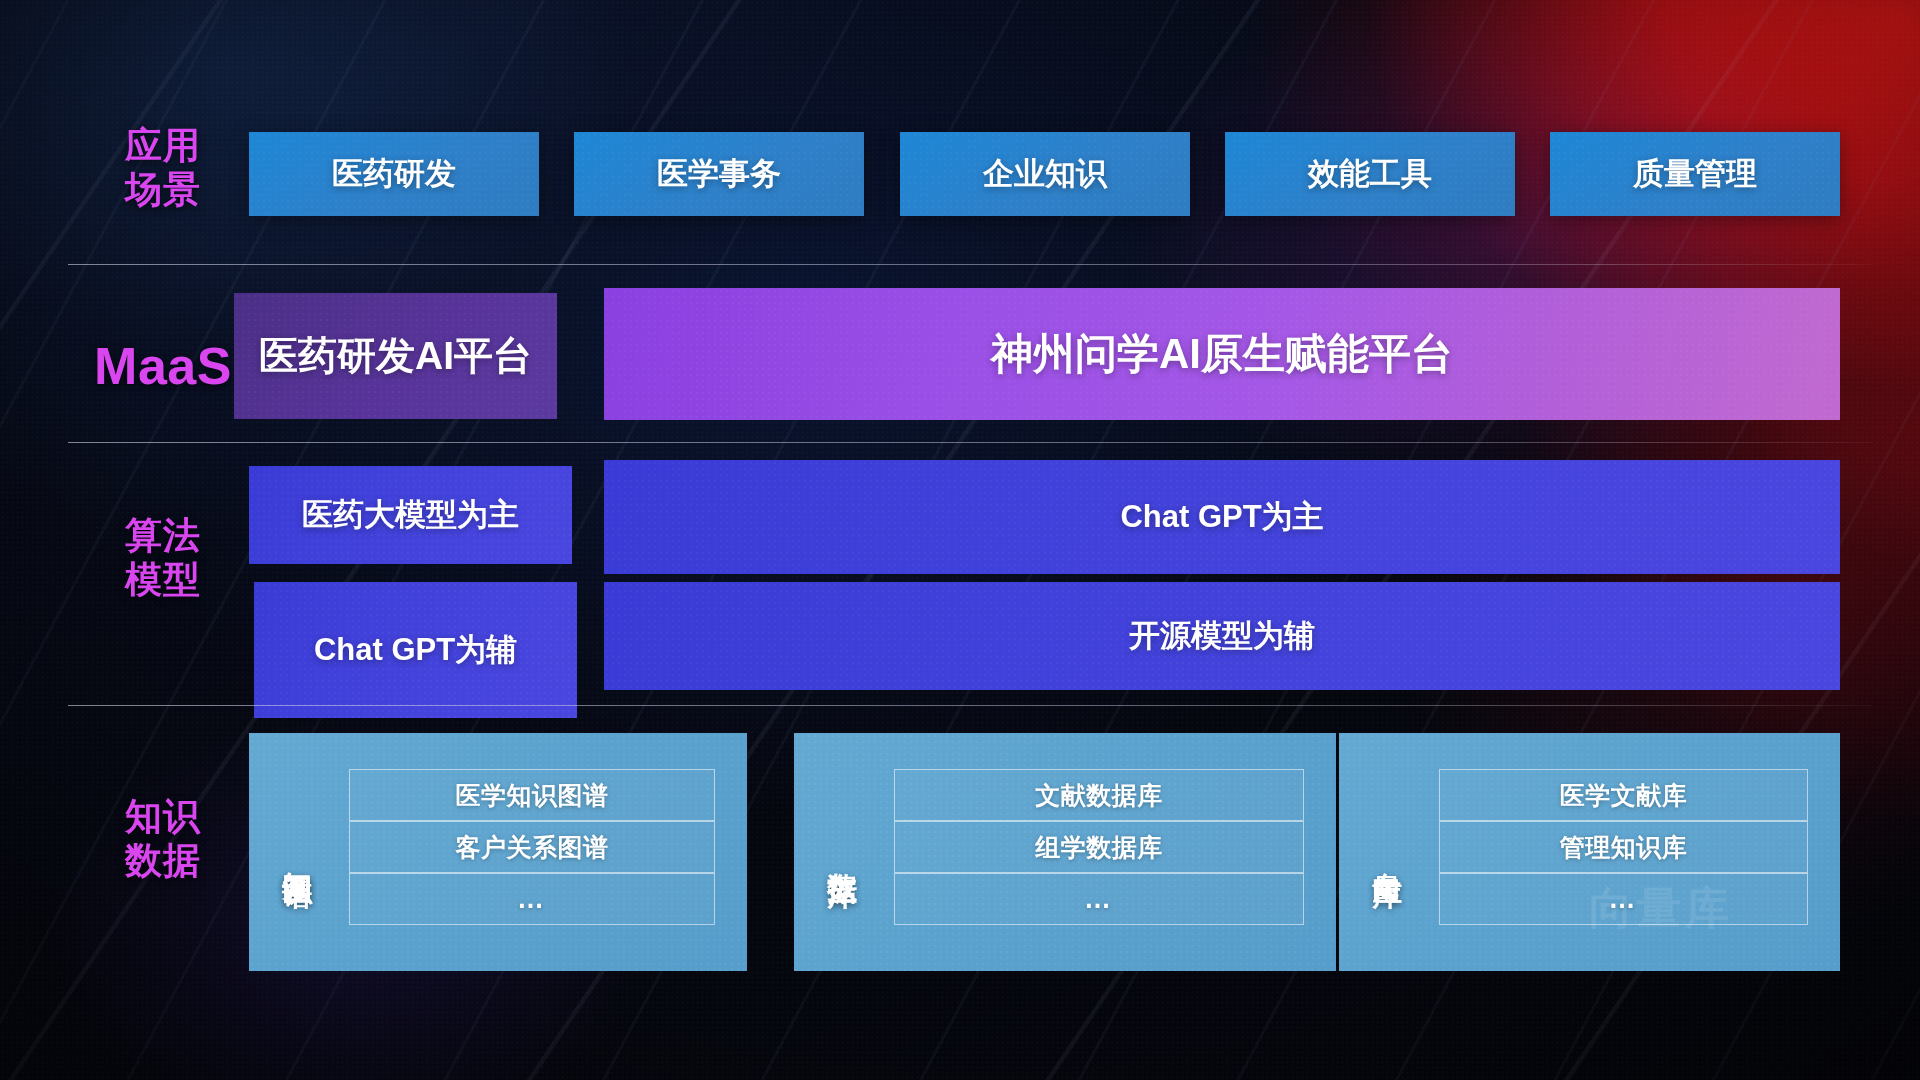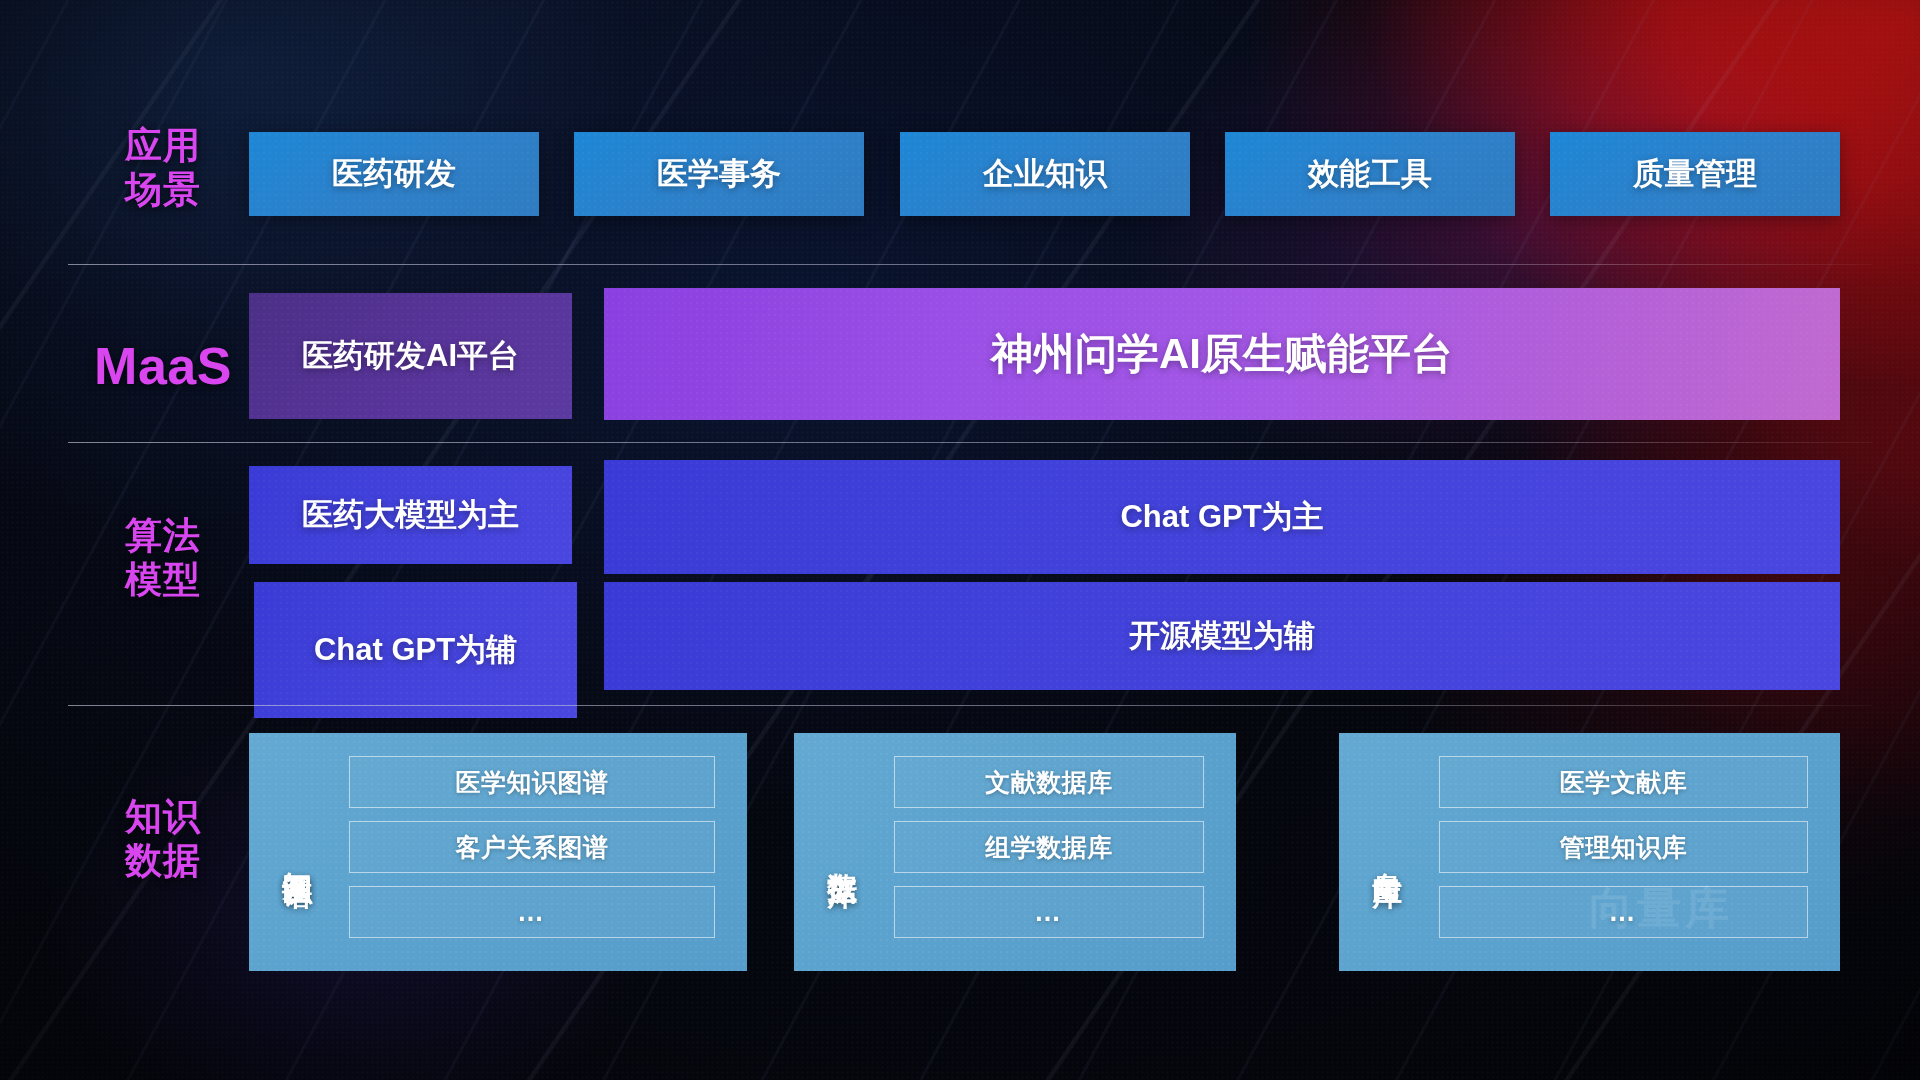--- a/index.html
+++ b/index.html
@@ -131,24 +131,24 @@
     height: 84px;
     width: 290px;
     font-size: 31px;
     background: linear-gradient(150deg, #1d87d6 0%, #2e80c9 55%, #2f7cc1 100%);
     box-shadow: 0 4px 18px rgba(0,0,0,.35);
   }
 
   
   .maas-left {
     top: 293px;
-    left: 249px;
+    left: 234px;
     width: 323px;
     height: 126px;
-    font-size: 31px;
+    font-size: 39px;
     background: linear-gradient(135deg, #4b2f86 0%, #58349a 55%, #5b3aa0 100%);
   }
   .maas-right {
     top: 288px;
     left: 604px;
     width: 1236px;
     height: 132px;
     font-size: 42px;
     background: linear-gradient(100deg, #8a3fe0 0%, #9a4fe6 28%, #a558e6 55%, #b35fd8 78%, #c06ad0 100%);
   }
@@ -175,21 +175,21 @@
   }
   .kpanel::after {
     content: "";
     position: absolute; inset: 0;
     background-image: radial-gradient(rgba(255,255,255,0.14) 1px, transparent 1.1px);
     background-size: 6px 6px;
     opacity: .4;
     pointer-events: none;
   }
   .kpanel-1 { left: 249px;  width: 498px; }
-  .kpanel-2 { left: 794px;  width: 442px; text-align: right; }
+  .kpanel-2 { left: 794px;  width: 542px; text-align: right; }
   .kpanel-3 { left: 1339px; width: 501px; }
 
   .kcat {
     position: relative;
     z-index: 2;
     flex: 0 0 96px;
     display: flex;
     align-items: center;
     justify-content: center;
     color: #fff;
@@ -201,21 +201,20 @@
     writing-mode: vertical-rl;
     text-orientation: upright;
   }
   .klist {
     position: relative;
     z-index: 2;
     flex: 1 1 auto;
     display: flex;
     flex-direction: column;
     justify-content: center;
-    gap: 13px;
     padding: 8px 32px 18px 4px;
   }
   .kitem {
     height: 52px;
     display: flex;
     align-items: center;
     justify-content: center;
     border: 1px solid rgba(255,255,255,0.55);
     color: #ffffff;
     font-weight: 700;

